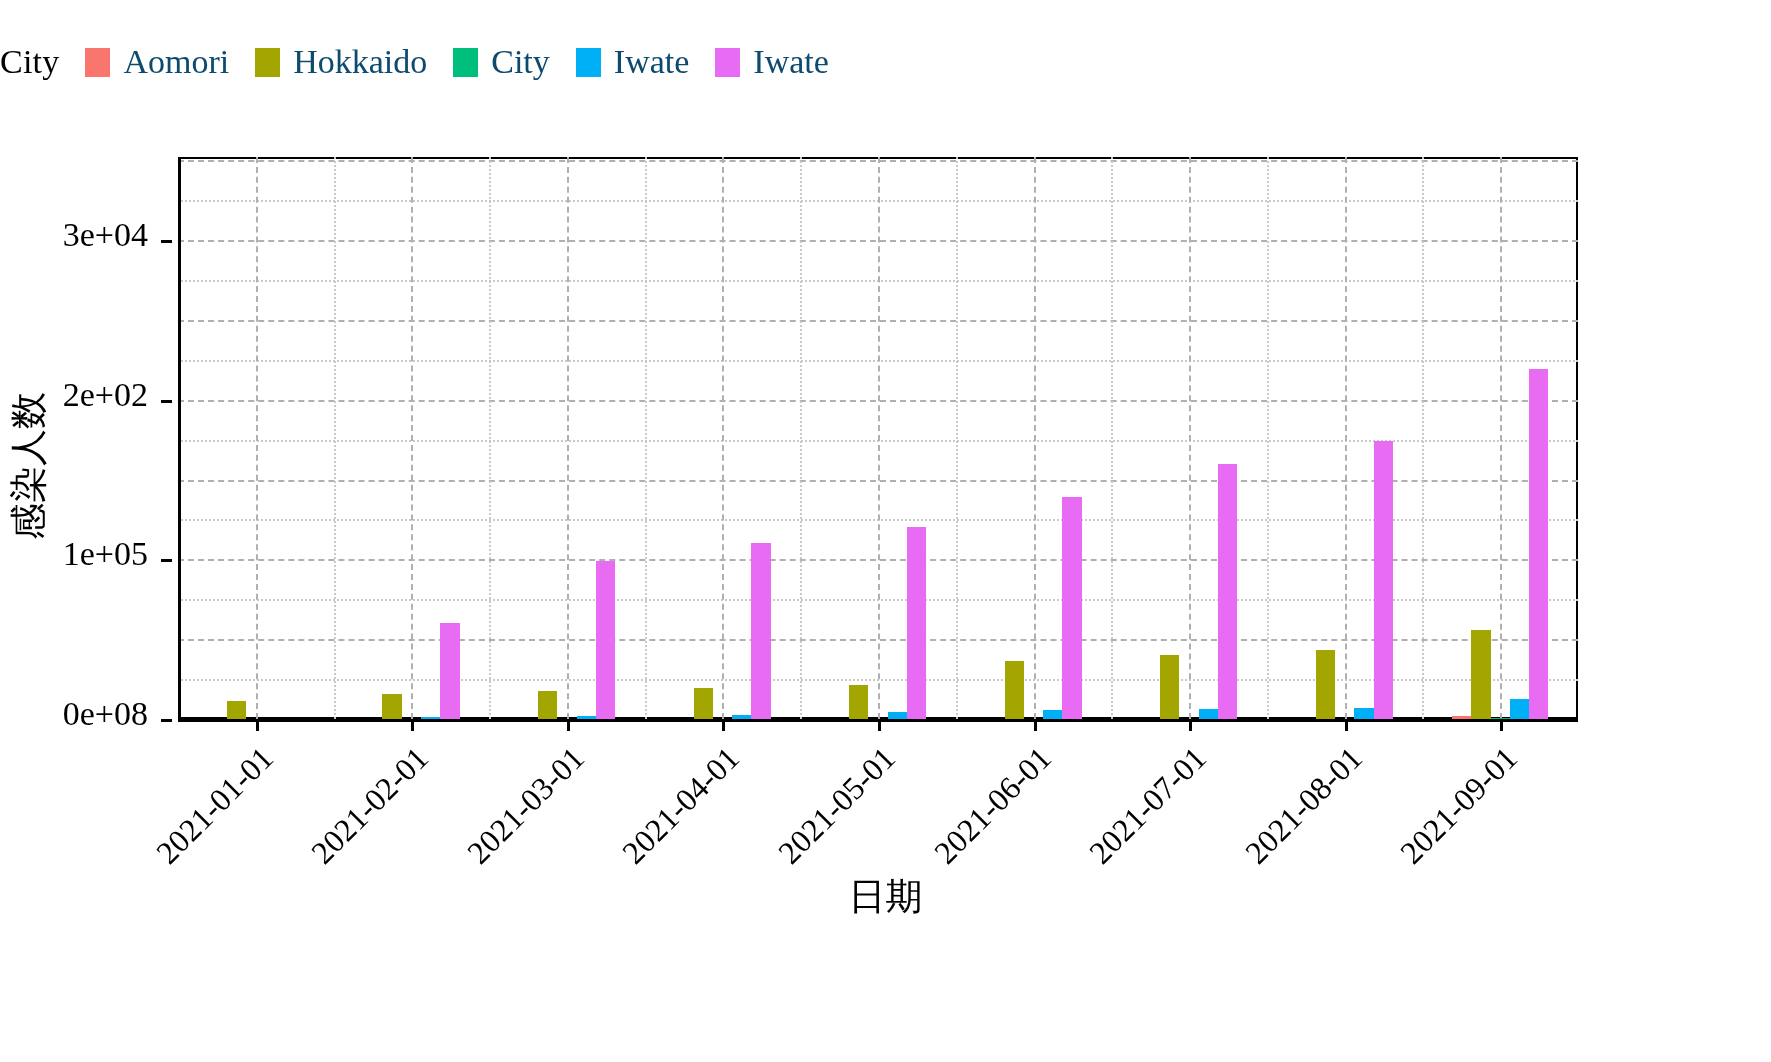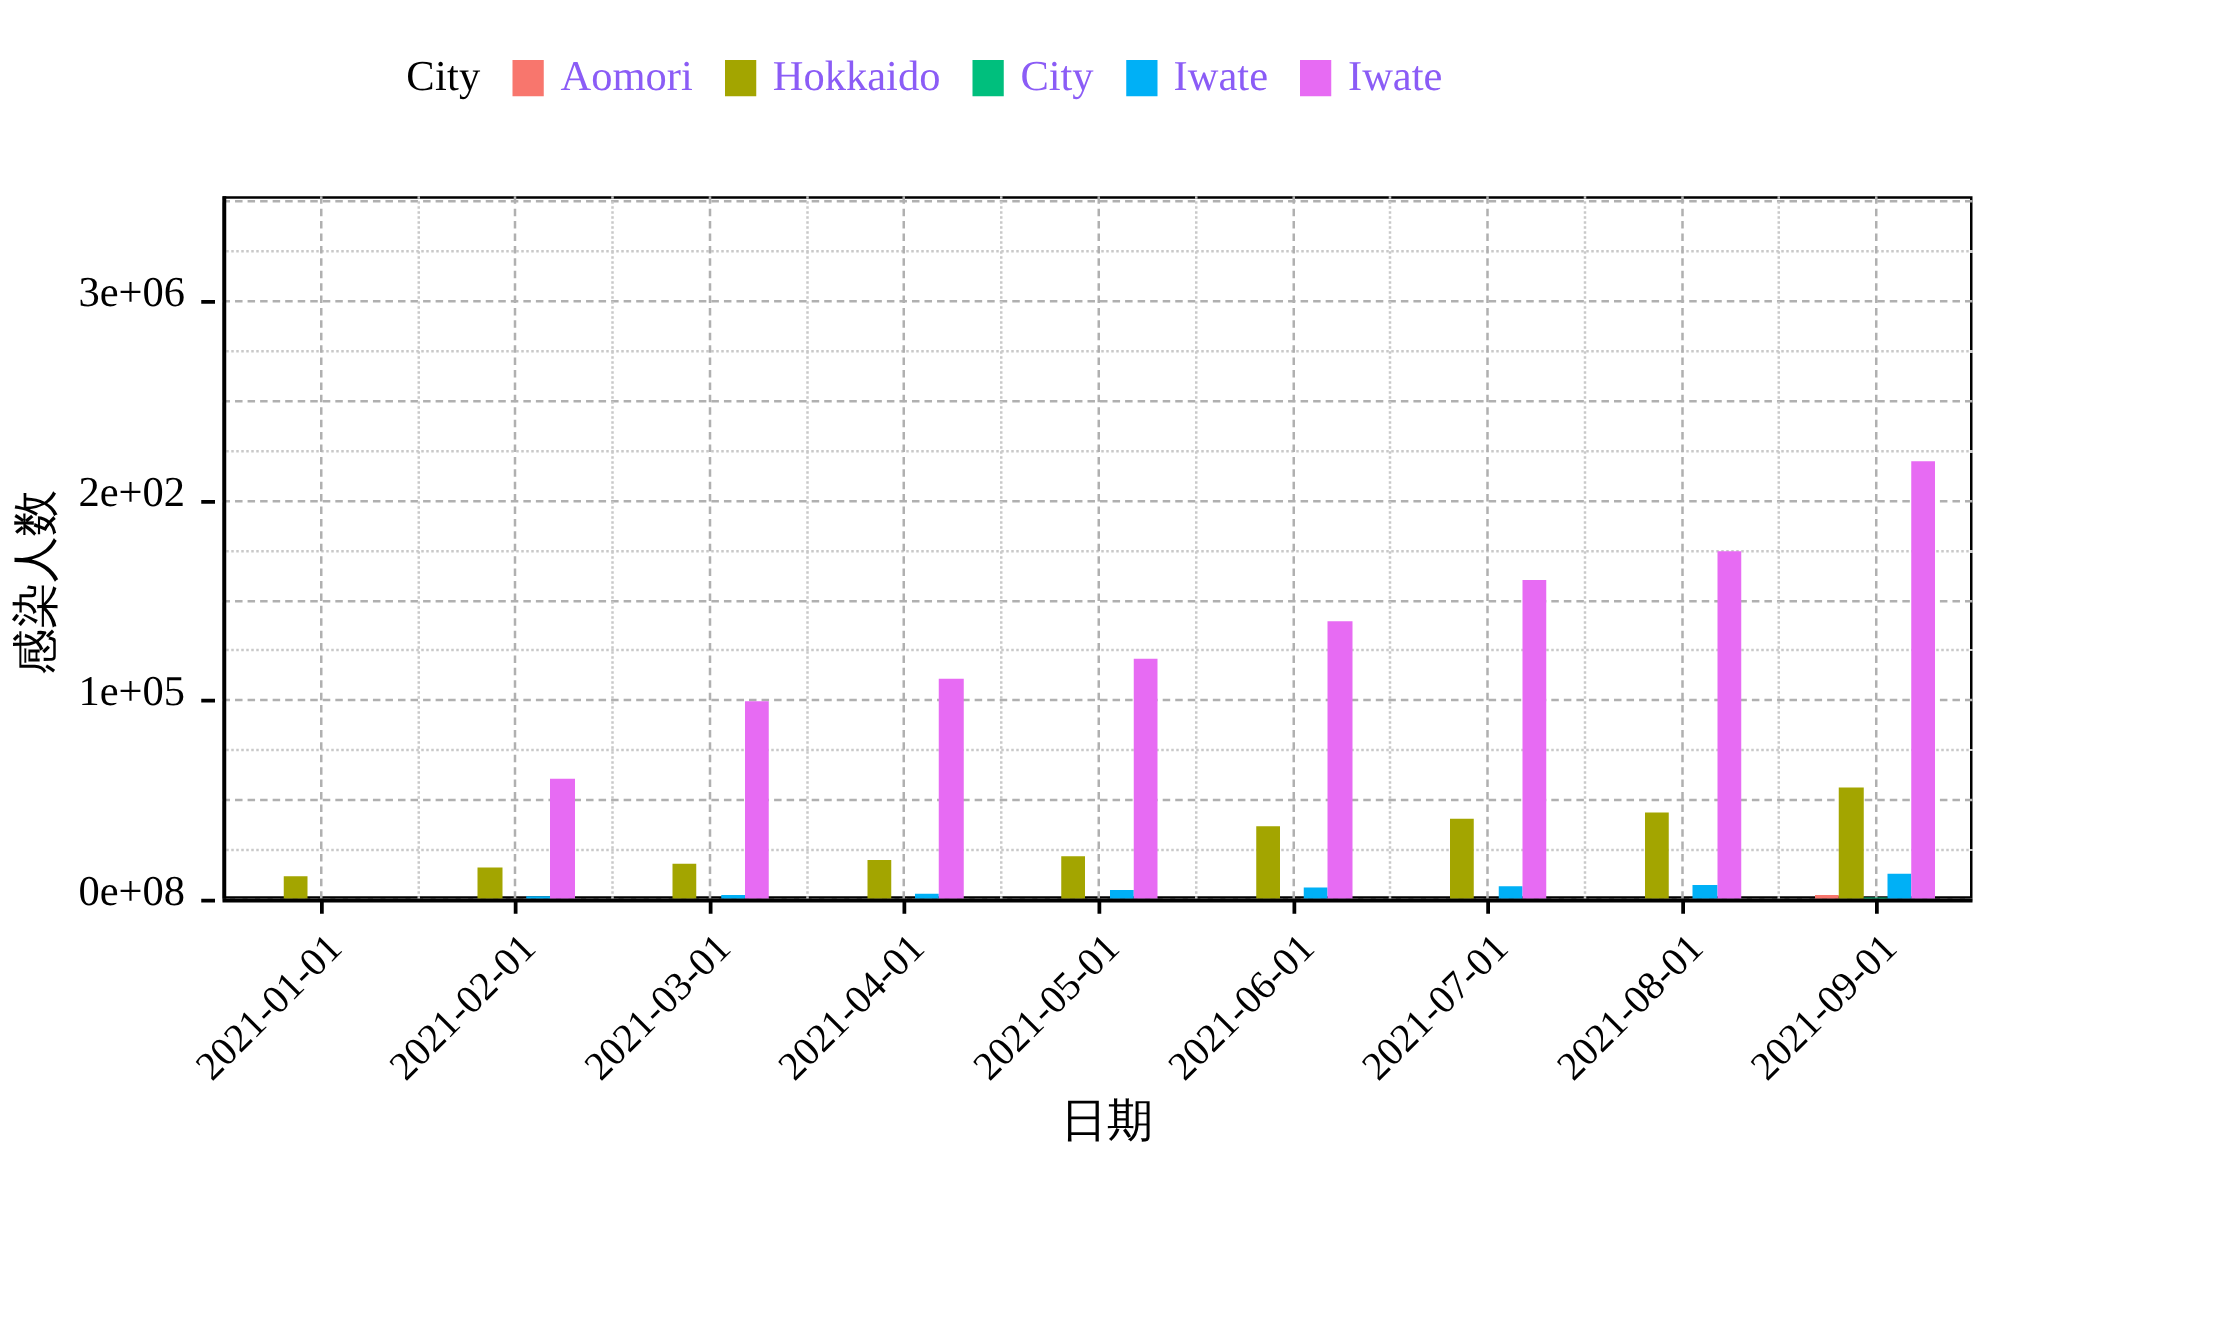--- a/index.html
+++ b/index.html
@@ -6,31 +6,31 @@
   body{
     width:1771px;height:1062px;background:#ffffff;
     font-family:"Liberation Serif", "DejaVu Serif", serif;
     overflow:hidden;position:relative;
   }
   #root{position:absolute;inset:0;}
 
   
   .legend{
     position:absolute;left:0;top:34px;width:1479px;height:56px;
-    display:flex;align-items:center;justify-content:center;gap:0;
+    display:flex;align-items:center;justify-content:flex-start;gap:0;
   }
   .legend-title{
     font-size:34px;color:#000;line-height:1;margin-right:26px;letter-spacing:0.2px;
   }
   .legend-item{display:flex;align-items:center;margin-right:26px;}
   .legend-item:last-child{margin-right:0;}
   .legend-key{
     width:25px;height:29px;display:inline-block;margin-right:13px;border:0;
   }
-  .legend-label{font-size:34px;color:#8b5cf6;line-height:1;white-space:nowrap;}
+  .legend-label{font-size:34px;color:#0c4a6e;line-height:1;white-space:nowrap;}
 
   
   .ylab{
     position:absolute;left:6px;top:0;height:1062px;width:46px;
     display:flex;align-items:center;justify-content:center;
   }
   .ylab span{
     transform:rotate(-90deg);transform-origin:center center;
     font-size:37px;white-space:nowrap;color:#000;
     font-family:"DejaVu Sans","Liberation Sans",sans-serif;
@@ -118,21 +118,21 @@
   </div>
 
   <div class="yticks" id="yticks">
       <div class="ytick-mark" style="top: 562px; left: 161px;"></div>
       <div class="ytick-text" style="top: 540px; right: 24px;">0e+08</div>
       <div class="ytick-mark" style="top: 402.341px; left: 161px;"></div>
       <div class="ytick-text" style="top: 380.341px; right: 24px; font-family: Liberation Serif, serif;">1e+05</div>
       <div class="ytick-mark" style="top: 242.682px; left: 161px;"></div>
       <div class="ytick-text" style="top: 220.682px; right: 24px;">2e+02</div>
       <div class="ytick-mark" style="top: 83.0227px; left: 161px;"></div>
-      <div class="ytick-text" style="top: 61.0227px; right: 24px;">3e+06</div>
+      <div class="ytick-text" style="top: 61.0227px; right: 24px;">3e+04</div>
     </div>
 
   <div class="panel-wrap">
     <div class="panel"></div>
     <div id="gridlines" style="position:absolute;inset:0;">
         <div class="grid-line minor" style="top: 522.085px;"></div>
         <div class="grid-line minor" style="top: 442.256px;"></div>
         <div class="grid-line minor" style="top: 362.426px;"></div>
         <div class="grid-line minor" style="top: 282.597px;"></div>
         <div class="grid-line minor" style="top: 202.767px;"></div>

